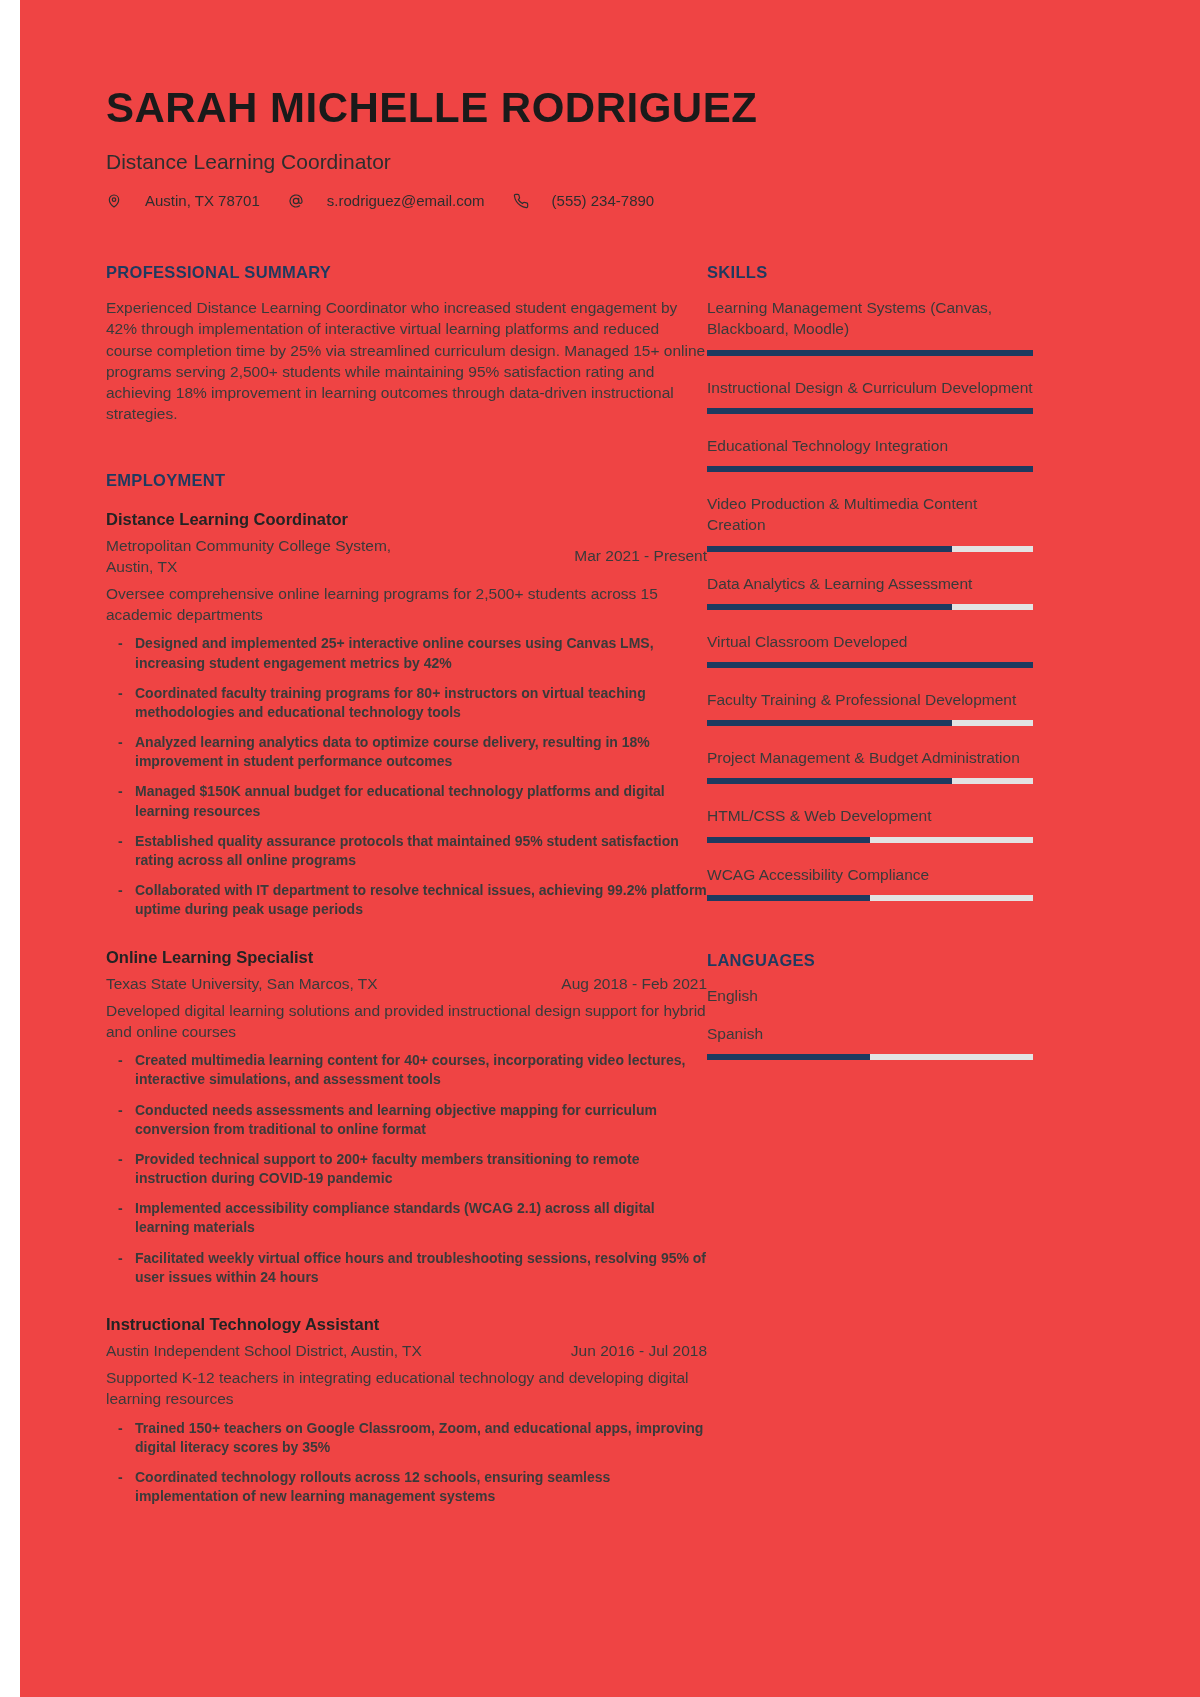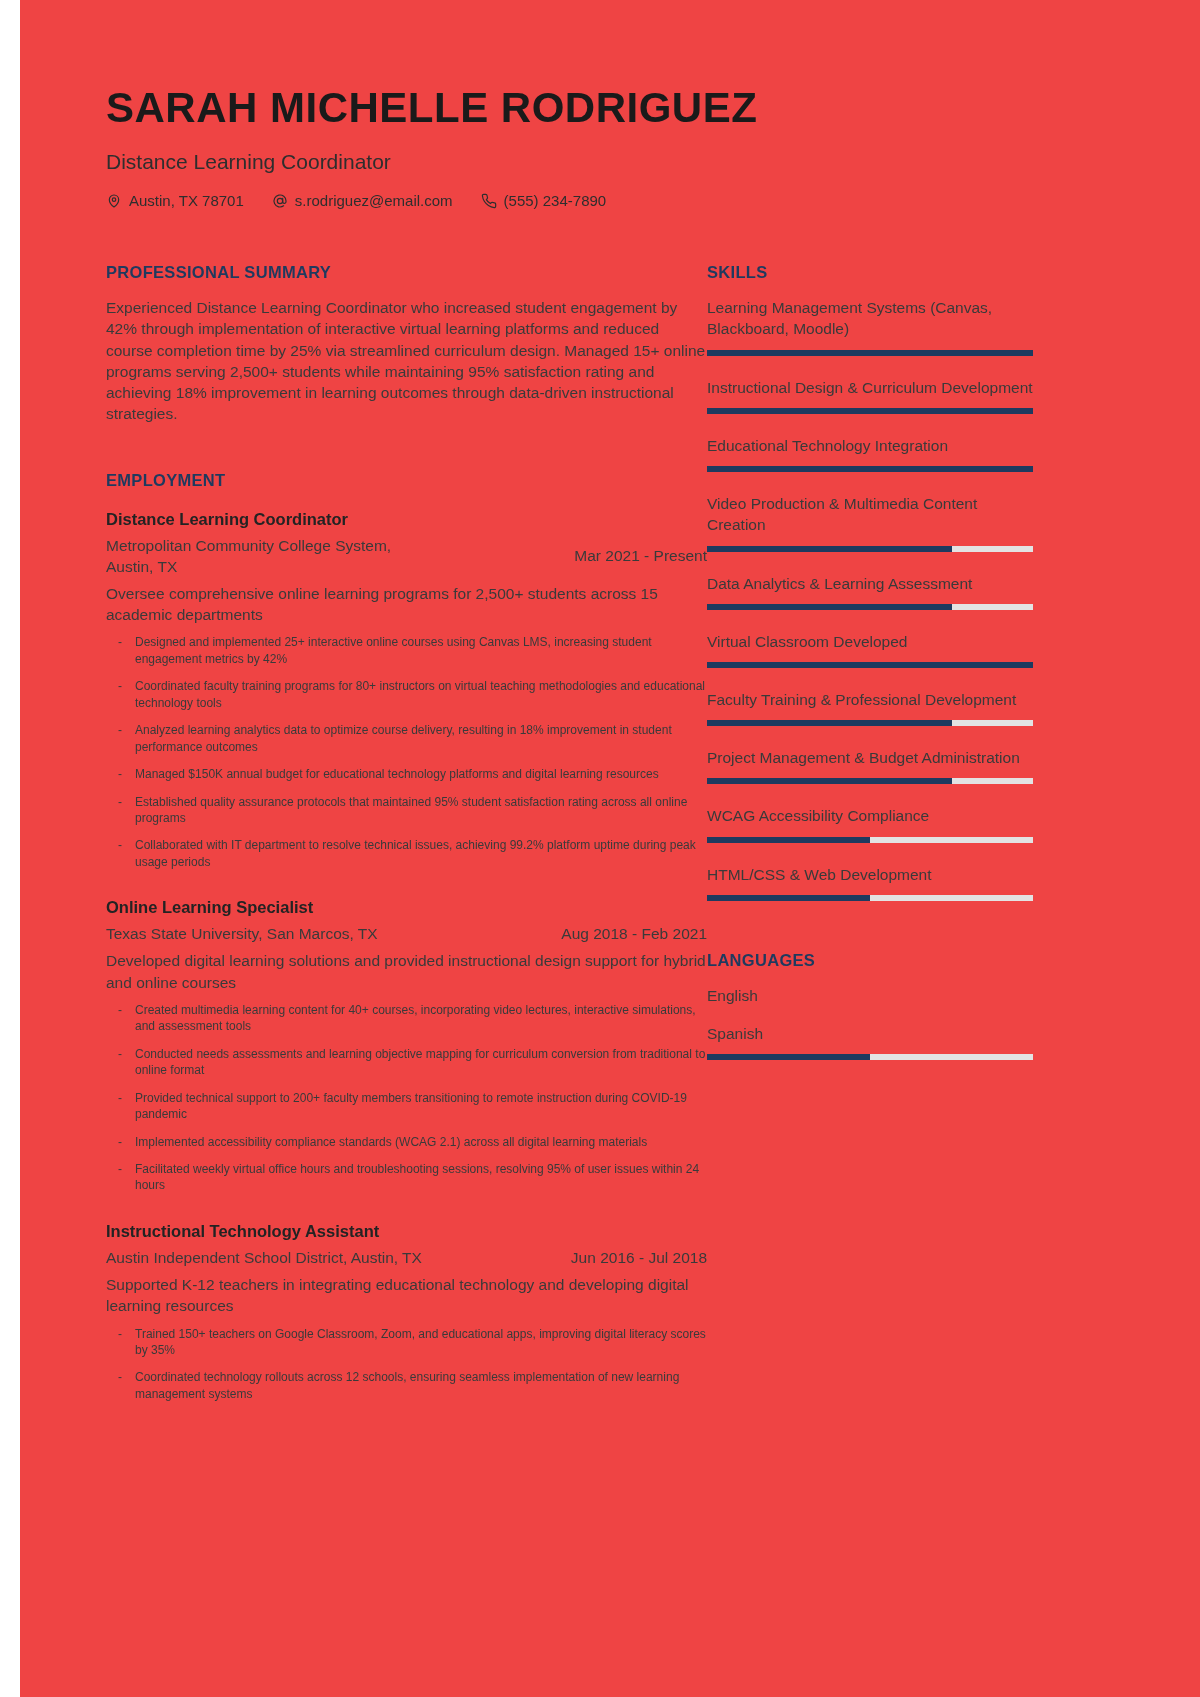--- a/index.html
+++ b/index.html
@@ -36,21 +36,21 @@
     color:#2e2e2e;
     margin-bottom:18px;
   }
   .contact-row{
     display:flex;
     align-items:center;
     gap:28px;
     font-size:15px;
     color:#2e2e2e;
   }
-  .contact-item{display:flex;align-items:center;gap:7px;}
+  .contact-item{display:flex;align-items:center;gap:23px;}
   .contact-item svg{width:16px;height:16px;stroke:#2e2e2e;fill:none;stroke-width:1.8;stroke-linecap:round;stroke-linejoin:round;}
   
   .columns{
     display:flex;
     margin-top:54px;
     align-items:flex-start;
   }
   .col-left{flex:0 0 601px;width:601px;}
   .col-right{flex:0 0 326px;width:326px;}
   .section-heading{
@@ -88,23 +88,24 @@
   .job-dates{white-space:nowrap;padding-left:16px;}
   .job-desc{margin-bottom:9px;}
   ul.bullets{
     list-style:none;
     padding-left:12px;
   }
   ul.bullets li{
     position:relative;
     padding-left:17px;
     margin-bottom:11px;
-    font-size:12px;
+    font-size:14px;
     line-height:1.37;
     color:var(--text);
+    font-weight:bold;
   }
   ul.bullets li::before{
     content:"-";
     position:absolute;
     left:0;
     top:0;
   }
   
   .skill{margin-bottom:21px;}
   .skill-label{
@@ -269,28 +270,28 @@
   </div>
 
   <div class="skill">
     <div class="skill-label">Project Management &amp; Budget Administration</div>
     <div class="bar">
               <div class="bar-fill" style="width: 75%;"></div>
             </div>
   </div>
 
   <div class="skill">
+    <div class="skill-label">HTML/CSS &amp; Web Development</div>
+    <div class="bar">
+              <div class="bar-fill" style="width: 50%;"></div>
+            </div>
+  </div>
+
+  <div class="skill">
     <div class="skill-label">WCAG Accessibility Compliance</div>
-    <div class="bar">
-              <div class="bar-fill" style="width: 50%;"></div>
-            </div>
-  </div>
-
-  <div class="skill">
-    <div class="skill-label">HTML/CSS &amp; Web Development</div>
     <div class="bar">
               <div class="bar-fill" style="width: 50%;"></div>
             </div>
   </div>
 </div>
 
       <div class="section-heading languages-heading">LANGUAGES</div>
       <div id="languages">
   <div class="skill lang">
     <div class="skill-label">English</div>

